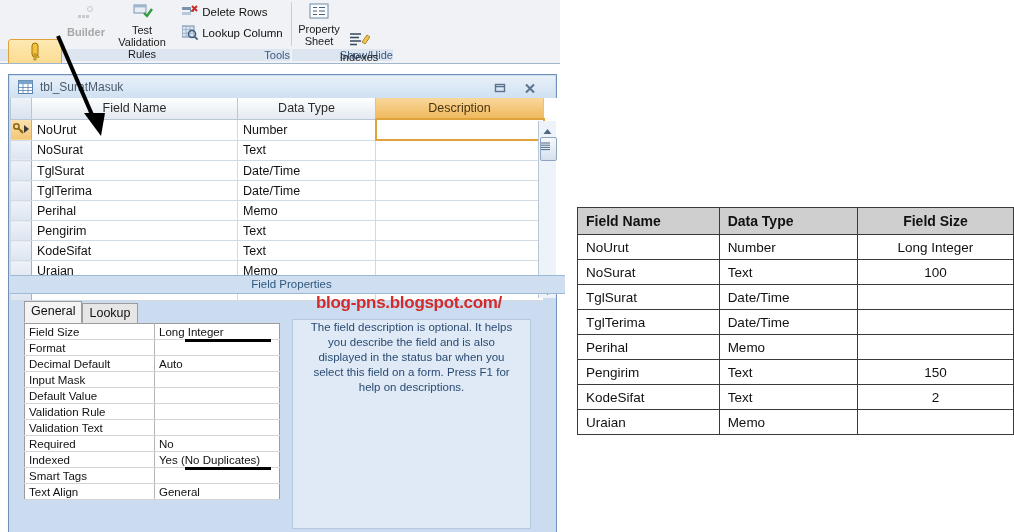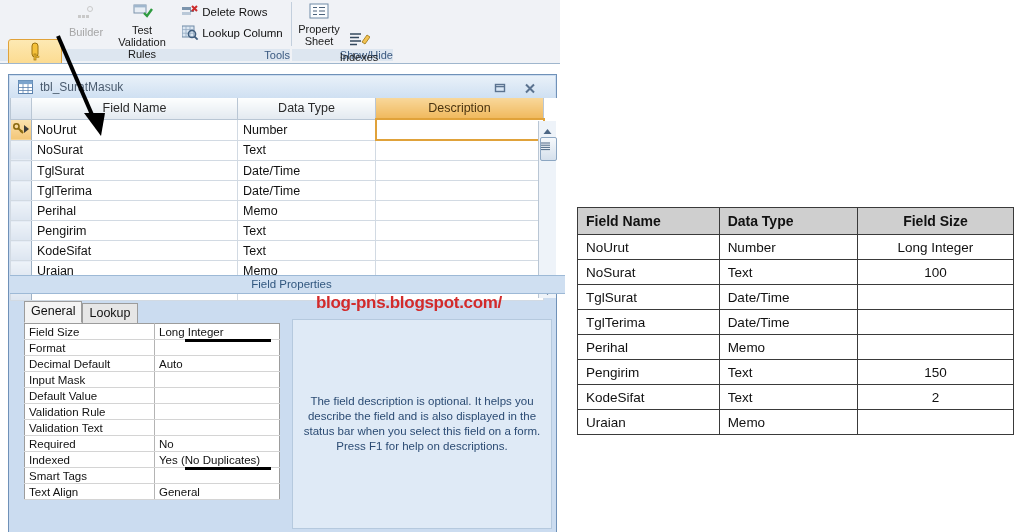--- a/index.html
+++ b/index.html
@@ -27,21 +27,21 @@
     background: #dde6f0;
   }
   .rb-sep {
     position: absolute; top: 2px; width: 1px; height: 44px;
     background: #c3cfdd;
   }
   .rb-big {
     position: absolute; text-align: center; font-size: 11px;
     color: #1a1a1a; line-height: 12px; cursor: default;
   }
-  .rb-big.disabled { color: #a6a6a6; }
+  .rb-big.disabled { color: #a6a6a6; font-weight: bold; }
   .rb-big.active {
     background: linear-gradient(#fde9b3, #fbce70);
     border: 1px solid #e0a23a;
     border-radius: 3px;
     margin-top: 38px;
   }
   .rb-small {
     position: absolute; font-size: 11.5px; color: #111;
     white-space: nowrap; cursor: default;
   }
@@ -156,23 +156,23 @@
     height:15px; font-size:11.5px; color:#111;
     border-right:1px solid #b4b4b4; border-bottom:1px solid #d4d4d4;
     padding:0 0 0 4px; white-space:nowrap;
   }
   table.props td.val { width:120px; border-right:none; }
   td.underlined { position: relative; }
   td.underlined .ul {
     position:absolute; left:30px; bottom:-3px; width:86px; height:3px; background:#000;
   }
   .help-box {
-    position:absolute; left:282px; top:26px; width:260px; height:210px;
+    position:absolute; left:282px; top:26px; width:239px; height:210px;
     background:#dfeaf6; border:1px solid #b5c9de;
-    display:flex; align-items:center; justify-content:center; padding:0 10px;
+    display:flex; align-items:flex-start; justify-content:center; padding:0 10px;
     box-sizing:border-box;
   }
   .help-text {
     font-size:11.5px; color:#2b4b73; line-height:15px; text-align:center;
   }
 
   
   .watermark {
     position:absolute; left:307px; top:218px;
     font-size:17px; font-weight:bold; color:#d22b2b;

